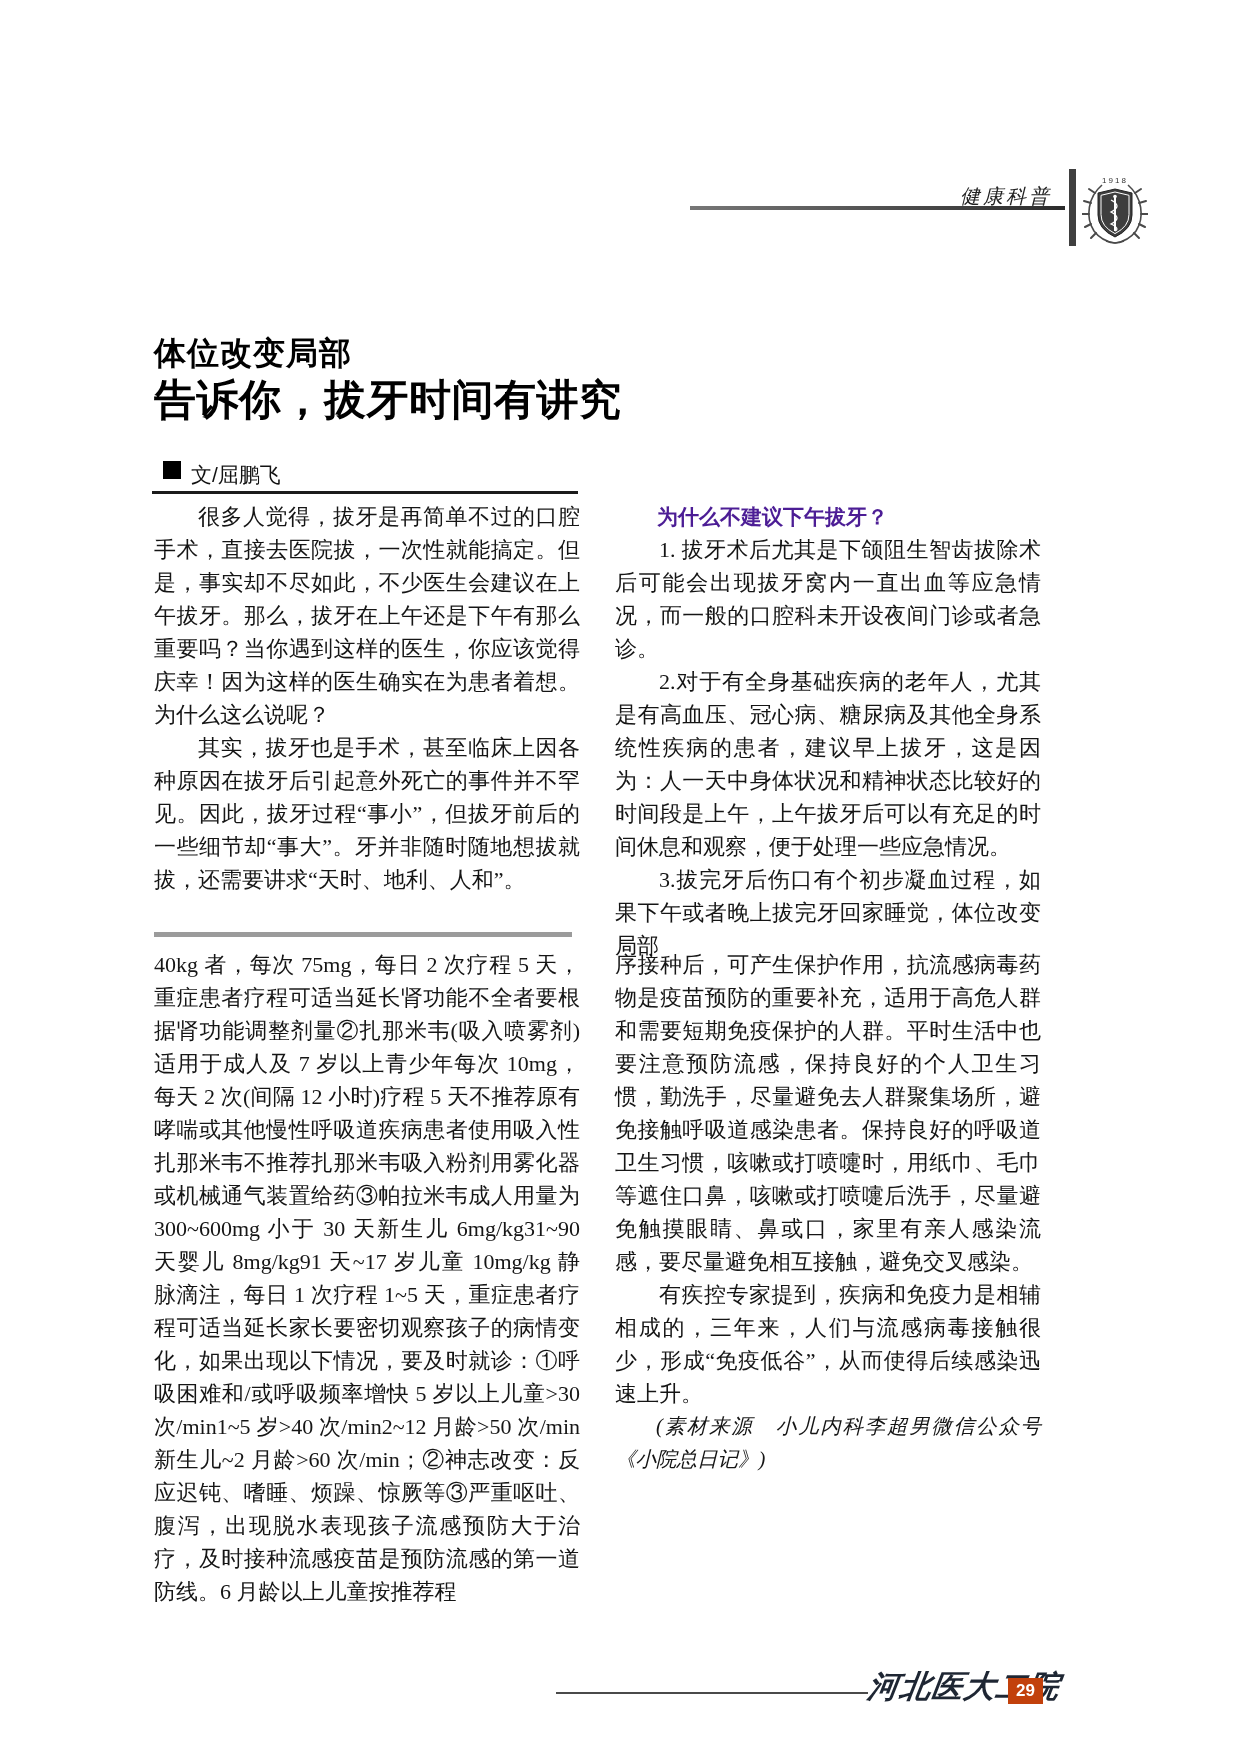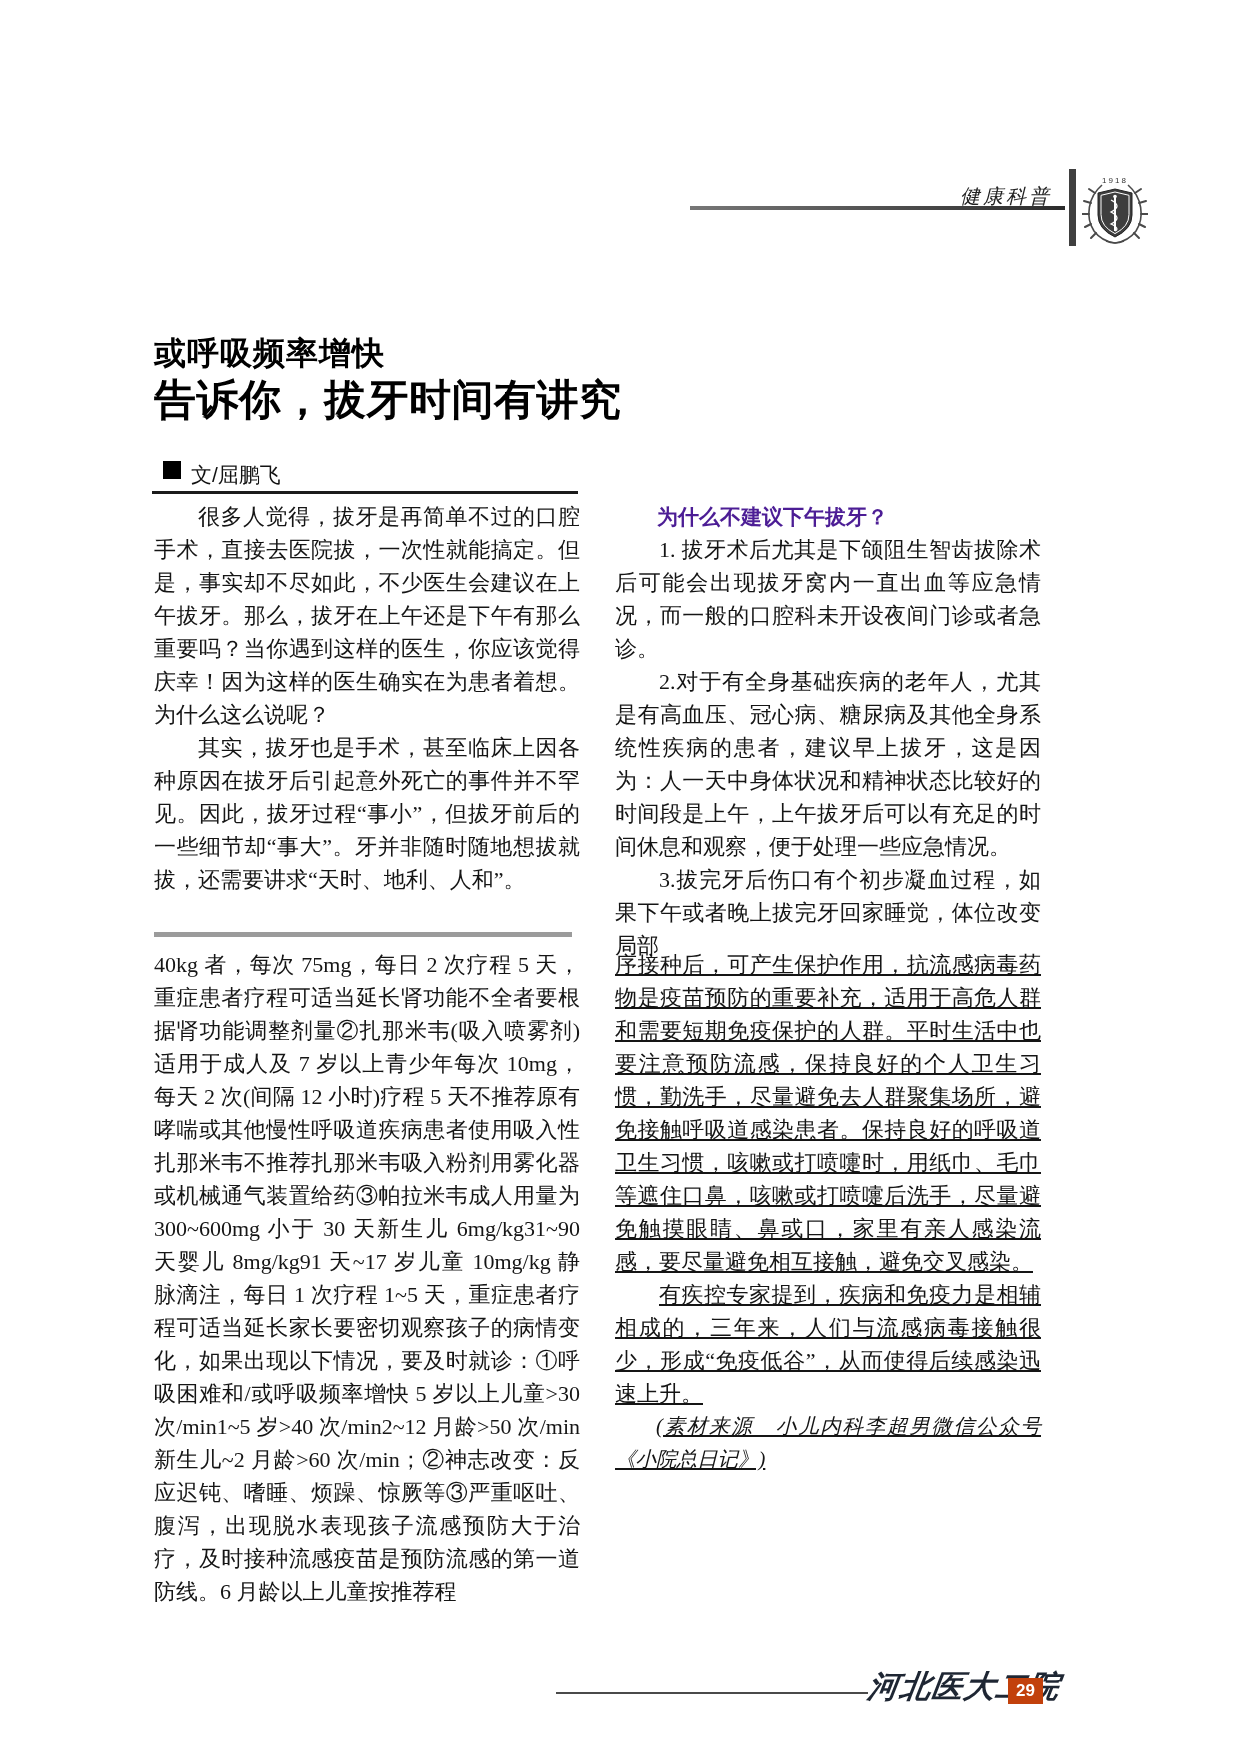--- a/index.html
+++ b/index.html
@@ -50,21 +50,21 @@
   
   .col{
     position:absolute;width:426px;
     font-size:22px;line-height:33px;text-align:justify;
   }
   .col p{margin:0;text-indent:2em;}
   .col p.noind{text-indent:0;}
   .col-tl{left:154px;top:500px;}
   .col-tr{left:615px;top:500px;}
   .col-bl{left:154px;top:948px;}
-  .col-br{left:615px;top:948px;text-decoration:underline;}
+  .col-br{left:615px;top:948px;}
   .sub-heading{
     margin:0;text-indent:2em;
     font-family:"Liberation Sans","DejaVu Sans",sans-serif;
     font-weight:bold;font-size:21px;line-height:33px;color:#4c1d95;
   }
   .source-note{
     font-style:italic;font-size:20.5px;line-height:33px;text-indent:0;
   }
   
   .section-divider{
@@ -121,21 +121,21 @@
 
     <g>
       <path d="M33,16 L50,20 L50,42 Q50,56 33,64 Q16,56 16,42 L16,20 Z" fill="#3e3e3e" stroke="#222" stroke-width="1"></path>
       <path d="M33,19 L47,22.3 L47,41.5 Q47,53.5 33,60.6 Q19,53.5 19,41.5 L19,22.3 Z" fill="none" stroke="#fff" stroke-width="1"></path>
       <circle cx="33" cy="23.5" r="1.8" fill="#fff"></circle>
       <line x1="33" y1="25" x2="33" y2="58" stroke="#fff" stroke-width="2"></line>
       <path d="M29,27 C37,31 37,35 29,39 C37,43 37,47 29,51 C36,54 36,57 33,58" fill="none" stroke="#fff" stroke-width="1.3"></path>
     </g>
   </svg>
 
-  <div class="kicker">或呼吸频率增快</div>
+  <div class="kicker">体位改变局部</div>
   <div class="main-title">告诉你，拔牙时间有讲究</div>
   <div class="byline">
     <span class="byline-square"></span>
     <span>文/屈鹏飞</span>
   </div>
   <div class="byline-rule"></div>
 
   <div class="col col-tl">
     <p>很多人觉得，拔牙是再简单不过的口腔手术，直接去医院拔，一次性就能搞定。但是，事实却不尽如此，不少医生会建议在上午拔牙。那么，拔牙在上午还是下午有那么重要吗？当你遇到这样的医生，你应该觉得庆幸！因为这样的医生确实在为患者着想。为什么这么说呢？</p>
     <p>其实，拔牙也是手术，甚至临床上因各种原因在拔牙后引起意外死亡的事件并不罕见。因此，拔牙过程“事小”，但拔牙前后的一些细节却“事大”。牙并非随时随地想拔就拔，还需要讲求“天时、地利、人和”。</p>

